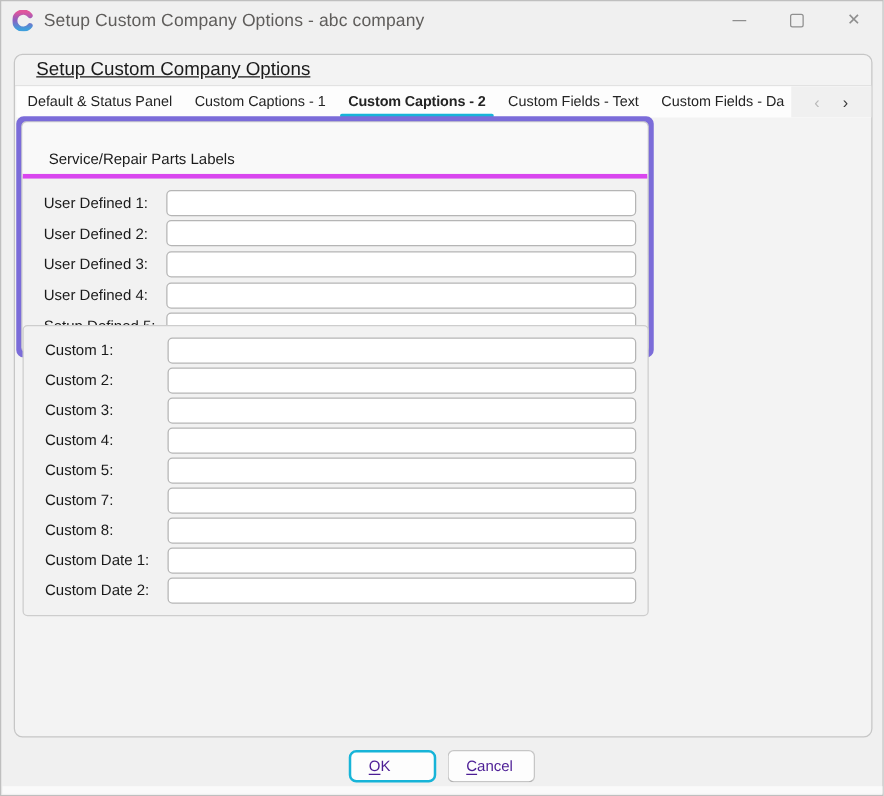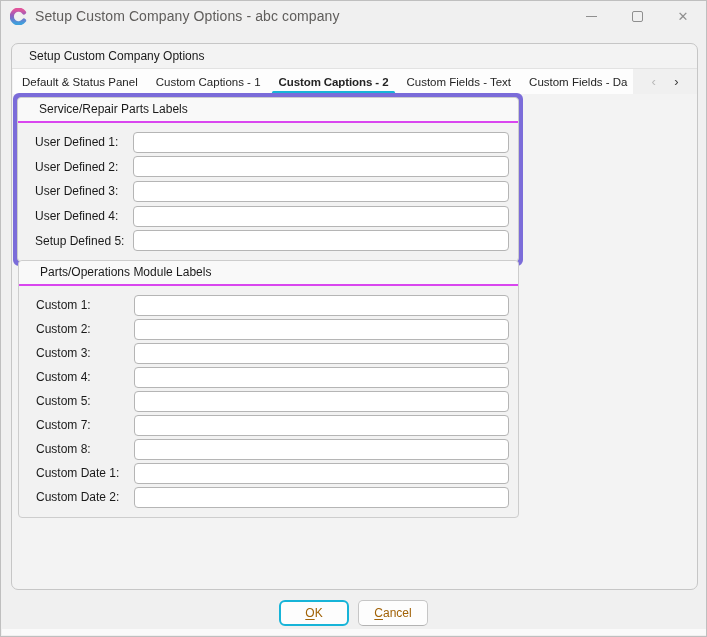--- a/index.html
+++ b/index.html
@@ -30,21 +30,21 @@
   .max-glyph{display:block;width:9px;height:9px;border:1px solid #8f8f8f;border-radius:2px;}
   .close-glyph{font-size:13px;color:#8f8f8f;}
   
   .panel{
     position:absolute;left:10px;top:42px;width:687px;height:547px;
     background:#f3f3f3;border:1px solid #c6c6c6;border-radius:7px;
     box-sizing:border-box;
   }
   .panel-header{
     height:24px;line-height:24px;padding-left:17px;
-    font-size:12px;color:#1a1a1a;border-bottom:1px solid #e2e2e2;
+    font-size:15px;color:#1a1a1a;border-bottom:1px solid #e2e2e2;text-decoration:underline;
   }
   
   .tabstrip{
     position:absolute;left:1px;top:25px;width:684px;height:25px;
     background:#fdfdfd;display:flex;align-items:stretch;overflow:hidden;
   }
   .tab{
     padding:0 9px;display:flex;align-items:center;
     font-size:11.5px;color:#242424;white-space:nowrap;position:relative;
     cursor:default;
@@ -65,22 +65,22 @@
   .hl-wrap{
     position:absolute;left:1px;top:49px;width:510px;box-sizing:border-box;
     border:4px solid var(--purple,#7b6cd9);border-radius:6px;background:var(--purple,#7b6cd9);
   }
   .groupbox{
     background:#f2f2f2;border:1px solid #cdcdcd;border-radius:4px;
     box-sizing:border-box;width:100%;
   }
   .groupbox-2{position:absolute;left:6px;top:216px;width:501px;}
   .group-title{
-    font-size:12px;color:#1a1a1a;padding:4px 0 5px 21px;
-    border-bottom:2px solid #d946ef;background:#f9f9f9;
+    font-size:12px;color:#1a1a1a;padding:22px 0 5px 21px;
+    border-bottom:4px solid #d946ef;background:#f9f9f9;
     border-radius:4px 4px 0 0;
   }
   .rows{padding:7px 9px 8px 10px;}
   .frow{display:flex;align-items:center;}
   .rows-1 .frow{height:24.6px;}
   .rows-2 .frow{height:24px;}
   .frow label{
     width:98px;flex:0 0 auto;font-size:12px;color:#1a1a1a;padding-left:7px;
   }
   .tbox{
@@ -88,23 +88,23 @@
     background:#ffffff;font-size:12px;padding:0 6px;outline:none;
     box-shadow:inset 0 0 0 1px rgba(255,255,255,.6);
   }
   
   .footer{
     position:absolute;left:0;top:599px;width:100%;
     display:flex;justify-content:center;gap:9px;
   }
   .btn{
     height:26px;min-width:70px;padding:0 14px;box-sizing:border-box;
-    background:#fdfdfd;font-size:12px;color:#a16207;
+    background:#fdfdfd;font-size:12px;color:#4c1d95;
     font-family:"Liberation Sans","DejaVu Sans",sans-serif;
-    display:flex;align-items:center;justify-content:center;cursor:default;
+    display:flex;align-items:center;justify-content:flex-start;cursor:default;
   }
   .btn .u{text-decoration:underline;text-underline-offset:2px;}
   .btn-ok{border:2px solid var(--accent,#17b4d8);border-radius:6px;}
   .btn-cancel{border:1px solid #c6c6c6;border-bottom-color:#b3b3b3;border-radius:5px;}
   .bottom-strip{
     position:absolute;left:1px;bottom:1px;width:705px;height:6px;background:#fafafa;
   }
 </style>
 </head>
 <body>
@@ -173,21 +173,20 @@
           </div>
           <div class="frow">
             <label>Setup Defined 5:</label>
             <input class="tbox" type="text" value="" style="">
           </div>
         </div>
       </div>
     </div>
 
     <div class="groupbox groupbox-2">
-      <div class="group-title">Parts/Operations Module Labels</div>
       <div class="rows rows-2">
         <div class="frow">
           <label>Custom 1:</label>
           <input class="tbox" type="text" value="" style="">
         </div>
         <div class="frow">
           <label>Custom 2:</label>
           <input class="tbox" type="text" value="" style="">
         </div>
         <div class="frow">

